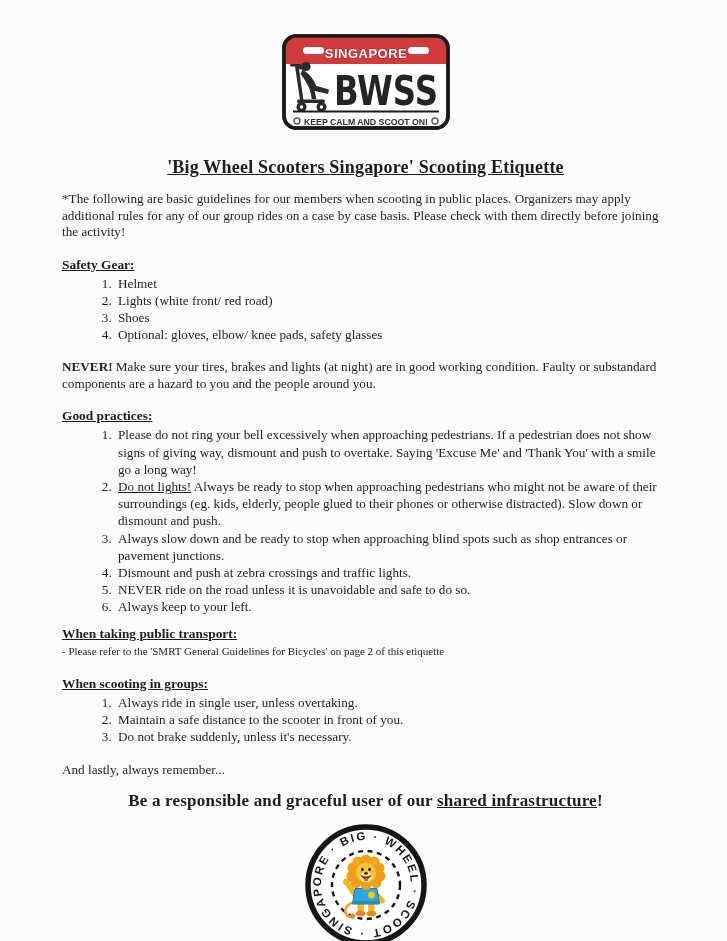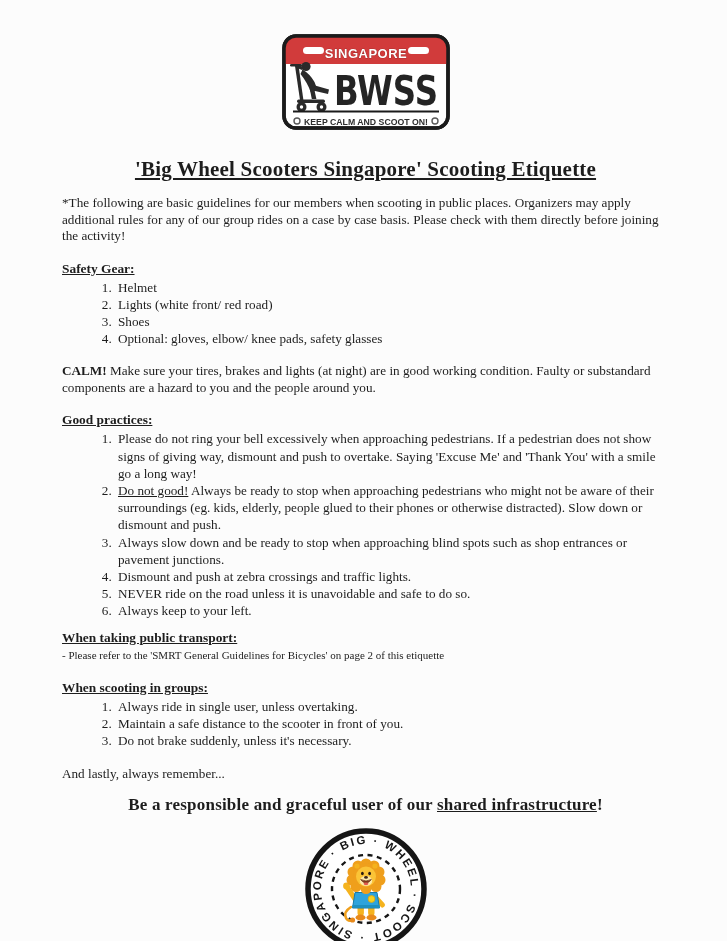--- a/index.html
+++ b/index.html
@@ -10,21 +10,21 @@
     font-family: "Liberation Serif", "DejaVu Serif", serif;
     color: #1d1d1d;
     overflow: hidden;
   }
   .page { padding: 34px 58px 0 62px; }
 
   .plate-wrap { text-align: center; margin: 0; }
   .plate-wrap svg { display: inline-block; }
 
   .doc-title {
-    font-size: 21px; font-weight: bold;
+    font-size: 18px; font-weight: bold;
     text-align: center; text-decoration: underline;
     margin: 23px 0 0; letter-spacing: 0.2px;
   }
 
   .intro { font-size: 13.2px; line-height: 16.5px; margin: 13px 0 4px; }
 
   .sec-heading {
     font-size: 13.4px; font-weight: bold; text-decoration: underline;
     margin: 16px 0 0;
   }
@@ -97,29 +97,29 @@
 
   <p class="sec-heading">Safety Gear:</p>
   <ol>
     <li>Helmet</li>
     <li>Lights (white front/ red road)</li>
     <li>Shoes</li>
     <li>Optional: gloves, elbow/ knee pads, safety glasses</li>
   </ol>
 
   <p class="note-para">
-    <span class="note-label">CALM!</span>
+    <span class="note-label">NEVER!</span>
     <span>Make sure your tires, brakes and lights (at night) are in good working condition. Faulty or substandard components are a hazard to you and the people around you.</span>
   </p>
 
   <p class="sec-heading">Good practices:</p>
   <ol>
     <li>Please do not ring your bell excessively when approaching pedestrians. If a pedestrian does not show signs of giving way, dismount and push to overtake. Saying 'Excuse Me' and 'Thank You' with a smile go a long way!</li>
     <li>
-      <span class="u">Do not good!</span>
+      <span class="u">Do not lights!</span>
       <span>Always be ready to stop when approaching pedestrians who might not be aware of their surroundings (eg. kids, elderly, people glued to their phones or otherwise distracted). Slow down or dismount and push.</span>
     </li>
     <li>Always slow down and be ready to stop when approaching blind spots such as shop entrances or pavement junctions.</li>
     <li>Dismount and push at zebra crossings and traffic lights.</li>
     <li>NEVER ride on the road unless it is unavoidable and safe to do so.</li>
     <li>Always keep to your left.</li>
   </ol>
 
   <p class="sec-heading" style="margin-top:10px">When taking public transport:</p>
   <p class="pt-note">- Please refer to the 'SMRT General Guidelines for Bicycles' on page 2 of this etiquette</p>

